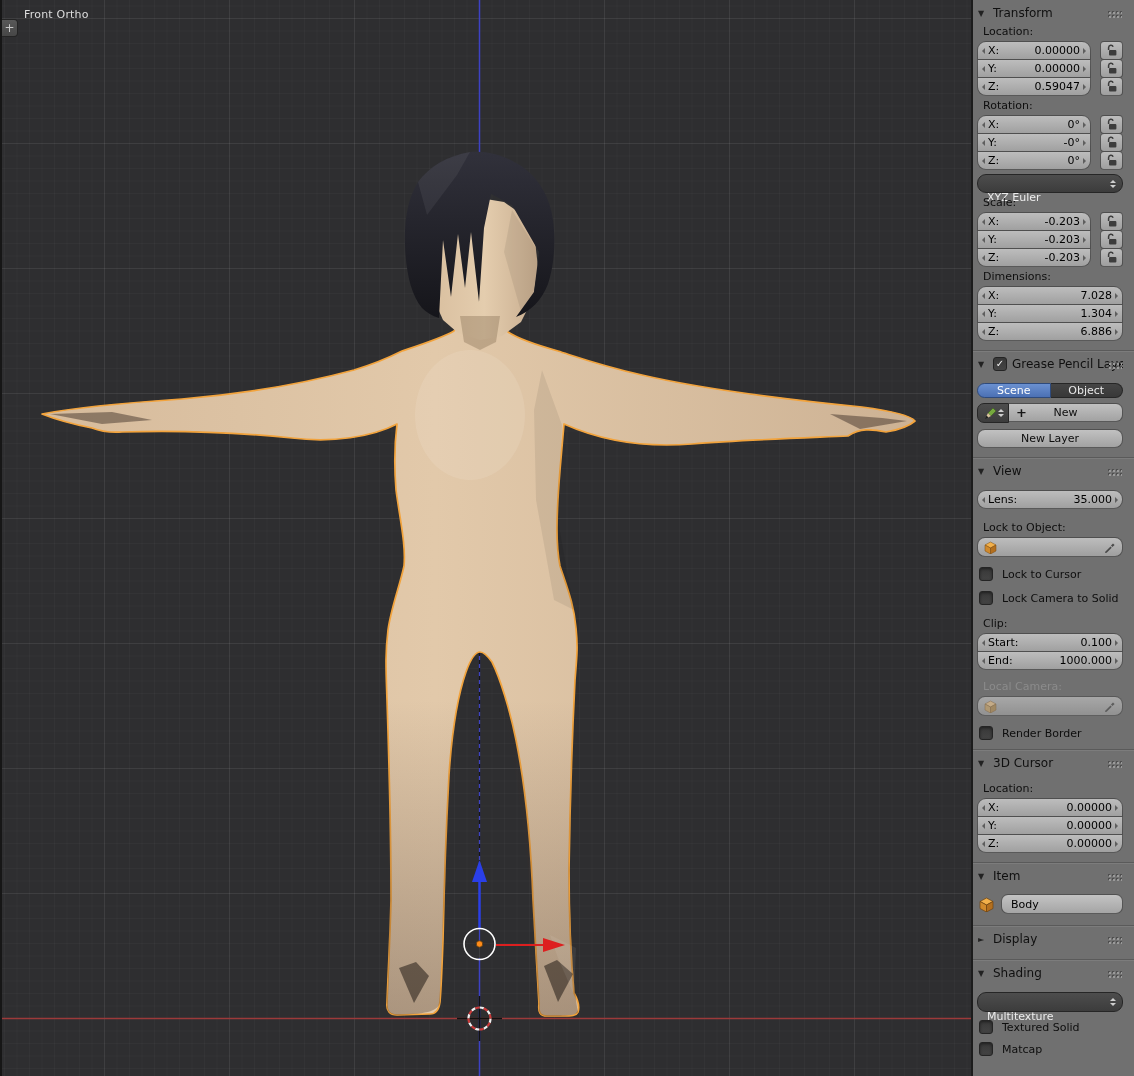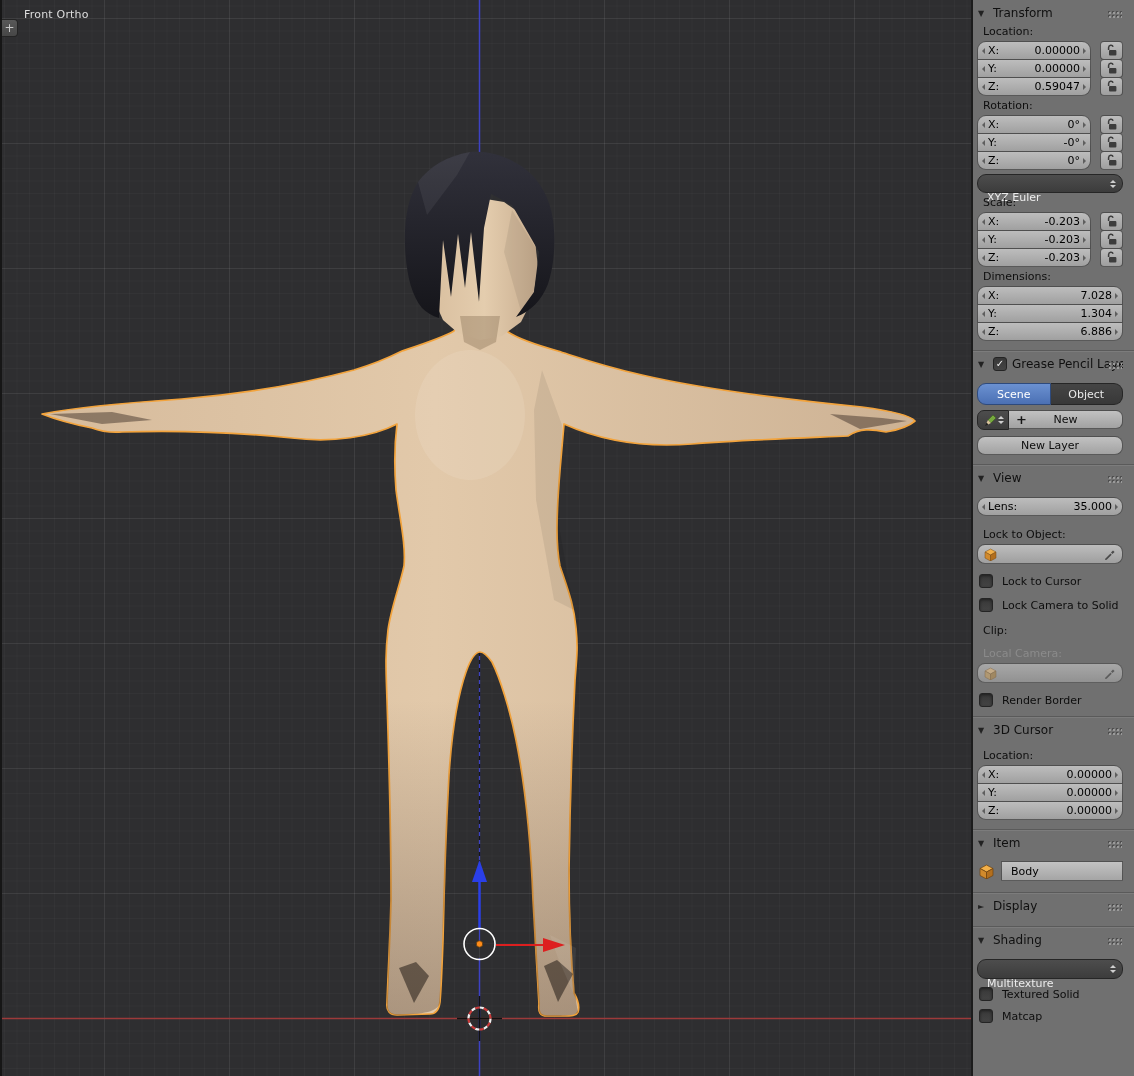--- a/index.html
+++ b/index.html
@@ -50,21 +50,21 @@
   .lockbtn{flex:0 0 23px;width:23px;height:19px;background:linear-gradient(#bdbdbd,#9e9e9e);
     border:1px solid rgba(35,35,35,.65);border-radius:4px;display:flex;align-items:center;justify-content:center;}
   .rowline + .rowline .lockbtn{margin-top:-1px;}
   .select-dark{display:flex;align-items:center;height:19px;background:linear-gradient(#4d4d4d,#3c3c3c);
     border:1px solid #262626;border-radius:9px;color:#ececec;padding:0 6px 0 9px;margin-left:1px;}
   .select-dark .sv{flex:1;white-space:nowrap;overflow:hidden;margin-top:28px;}
   .dd-arrows{display:flex;flex-direction:column;gap:2px;align-items:center;}
   .dd-arrows i{display:block;width:0;height:0;border:3px solid transparent;}
   .dd-arrows i.up{border-top:none;border-bottom-color:#cfcfcf;}
   .dd-arrows i.dn{border-bottom:none;border-top-color:#cfcfcf;}
-  .tabs{display:flex;margin:10px 0 0 1px;height:22px;text-align:center;}
+  .tabs{display:flex;margin:10px 0 0 1px;height:15px;text-align:center;}
   .tab{flex:1;display:flex;align-items:center;justify-content:center;color:#fff;}
   .tab.active{background:linear-gradient(#6b91d1,#4b70b4);border:1px solid #2e4a7c;border-radius:9px 0 0 9px;}
   .tab.plain{background:linear-gradient(#454545,#383838);border:1px solid #262626;border-left:none;border-radius:0 9px 9px 0;color:#e8e8e8;}
   .btn-light{display:flex;align-items:center;justify-content:center;height:19px;background:linear-gradient(#c1c1c1,#a2a2a2);
     border:1px solid rgba(35,35,35,.65);color:#0d0d0d;position:relative;}
   .gp-row{display:flex;margin:5px 0 0 1px;height:20px;}
   .gp-pencil{flex:0 0 32px;background:linear-gradient(#4d4d4d,#3c3c3c);border:1px solid #262626;border-radius:7px 0 0 7px;
     display:flex;align-items:center;justify-content:center;gap:2px;}
   .gp-new{flex:1;border-left:none;border-radius:0 7px 7px 0;}
   .gp-new .plus{position:absolute;left:7px;font-size:13px;font-weight:bold;color:#161616;}
@@ -73,21 +73,21 @@
   .cb{width:14px;height:14px;border-radius:3px;background:linear-gradient(#383838,#444);border:1px solid #242424;
     box-shadow:inset 0 1px 3px rgba(0,0,0,.45);display:flex;align-items:center;justify-content:center;color:#f0f0f0;
     font-size:11px;line-height:1;flex:0 0 14px;}
   .cblabel{color:#0e0e0e;}
   .datafield{display:flex;align-items:center;height:20px;background:linear-gradient(#bdbdbd,#9f9f9f);
     border:1px solid rgba(35,35,35,.65);border-radius:8px;padding:0 6px;margin-left:1px;gap:5px;}
   .datafield .spacer{flex:1;}
   .datafield.disabled{opacity:.72;}
   .item-row{display:flex;align-items:center;gap:7px;margin:9px 0 2px 3px;}
   .namefield{flex:1;display:flex;align-items:center;height:20px;background:linear-gradient(#c3c3c3,#a5a5a5);
-    border:1px solid rgba(35,35,35,.65);border-radius:0;padding:0 9px;color:#000;}
+    border:1px solid rgba(35,35,35,.65);border-radius:7px;padding:0 9px;color:#000;}
   .hdr-cb{width:14px;height:14px;flex:0 0 14px;border-radius:3px;background:linear-gradient(#383838,#444);
     border:1px solid #242424;display:flex;align-items:center;justify-content:center;color:#f2f2f2;font-size:10px;line-height:1;}
   .mt10{margin-top:10px;} .mt12{margin-top:12px;} .mt4{margin-top:4px;}
 </style>
 </head>
 <body>
 
 <div class="app">
 
   <div class="viewport">
@@ -440,20 +440,38 @@
       </div>
       <div class="cbrow">
         <span class="cb"></span>
         <span class="cblabel">Lock to Cursor</span>
       </div>
       <div class="cbrow">
         <span class="cb"></span>
         <span class="cblabel">Lock Camera to Solid</span>
       </div>
       <div class="sublabel mt12">Clip:</div>
+      <div class="grp">
+        <div class="rowline">
+            <div class="num r-first">
+              <span class="st l"></span>
+              <span class="nl">Start:</span>
+              <span class="nv">0.100</span>
+              <span class="st r"></span>
+            </div>
+          </div>
+        <div class="rowline">
+            <div class="num r-last">
+              <span class="st l"></span>
+              <span class="nl">End:</span>
+              <span class="nv">1000.000</span>
+              <span class="st r"></span>
+            </div>
+          </div>
+      </div>
       <div class="sublabel disabled mt10">Local Camera:</div>
       <div class="datafield disabled">
         <svg width="13" height="13">
           <polygon points="6.5,1 12,4 6.5,7 1,4" fill="#e5c290" stroke="#8a6a40" stroke-width="0.5"></polygon>
           <polygon points="1,4 6.5,7 6.5,13 1,10" fill="#c9a873" stroke="#8a6a40" stroke-width="0.5"></polygon>
           <polygon points="12,4 6.5,7 6.5,13 12,10" fill="#b3925e" stroke="#8a6a40" stroke-width="0.5"></polygon>
         </svg>
         <span class="spacer"></span>
         <svg width="12" height="12">
           <path d="M1.5 10.5 l5 -5 1.2 1.2 -5 5 -1.7 0.5 z" fill="#555"></path>

